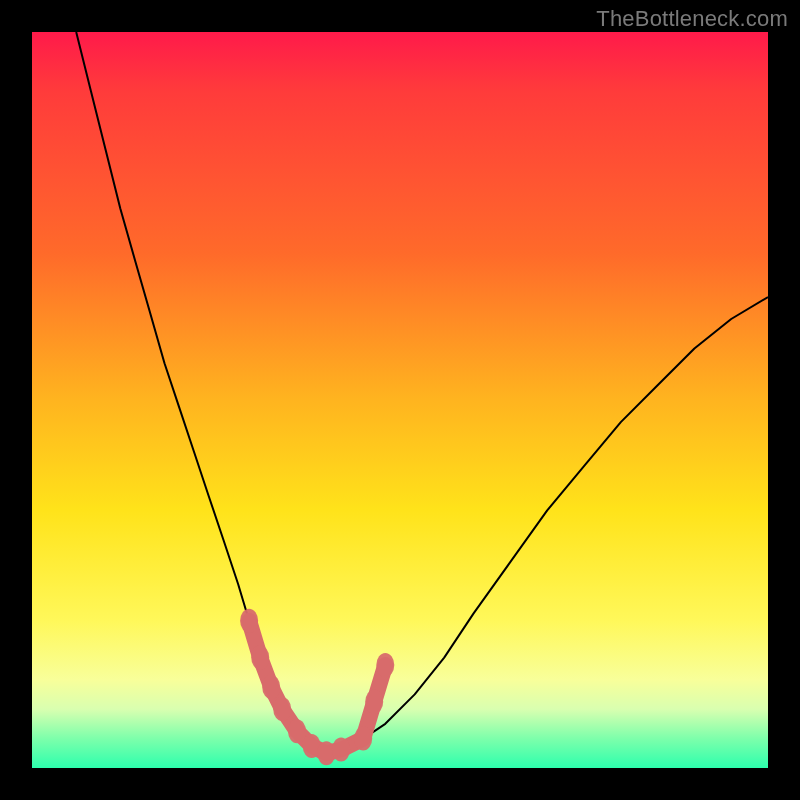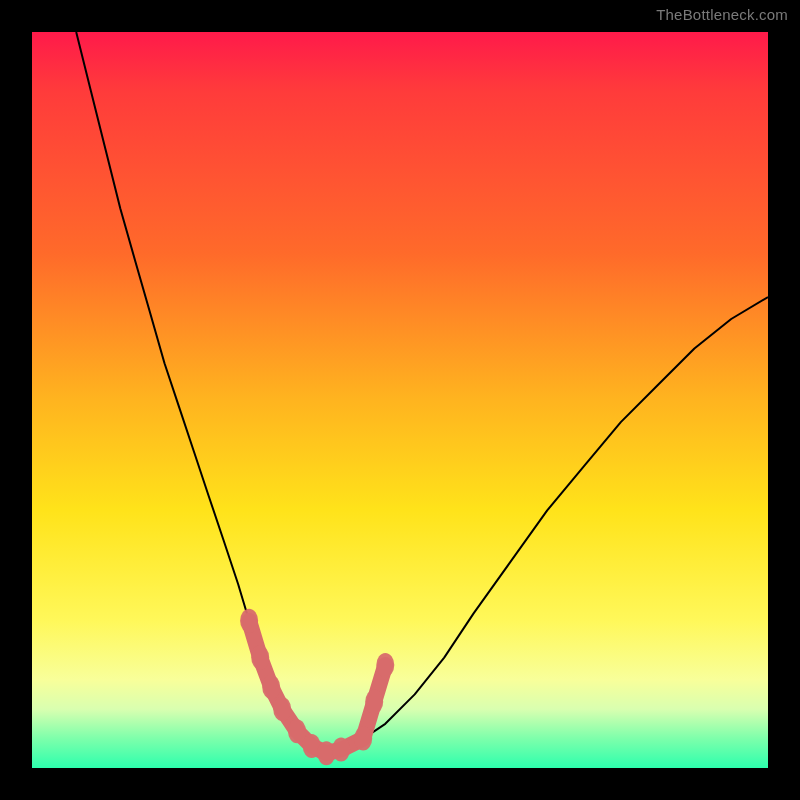--- a/index.html
+++ b/index.html
@@ -29,21 +29,21 @@
       #d9ffb0 92%,
       #7dffab 96%,
       #2dffad 100%
     );
   }
   .watermark {
     position: absolute;
     top: 6px;
     right: 12px;
     color: #7a7a7a;
-    font-size: 15px;
+    font-size: 22px;
     font-weight: 500;
     letter-spacing: 0.2px;
     user-select: none;
   }
   svg.plot {
     position: absolute;
     left: 0;
     top: 0;
     width: 736px;
     height: 736px;

